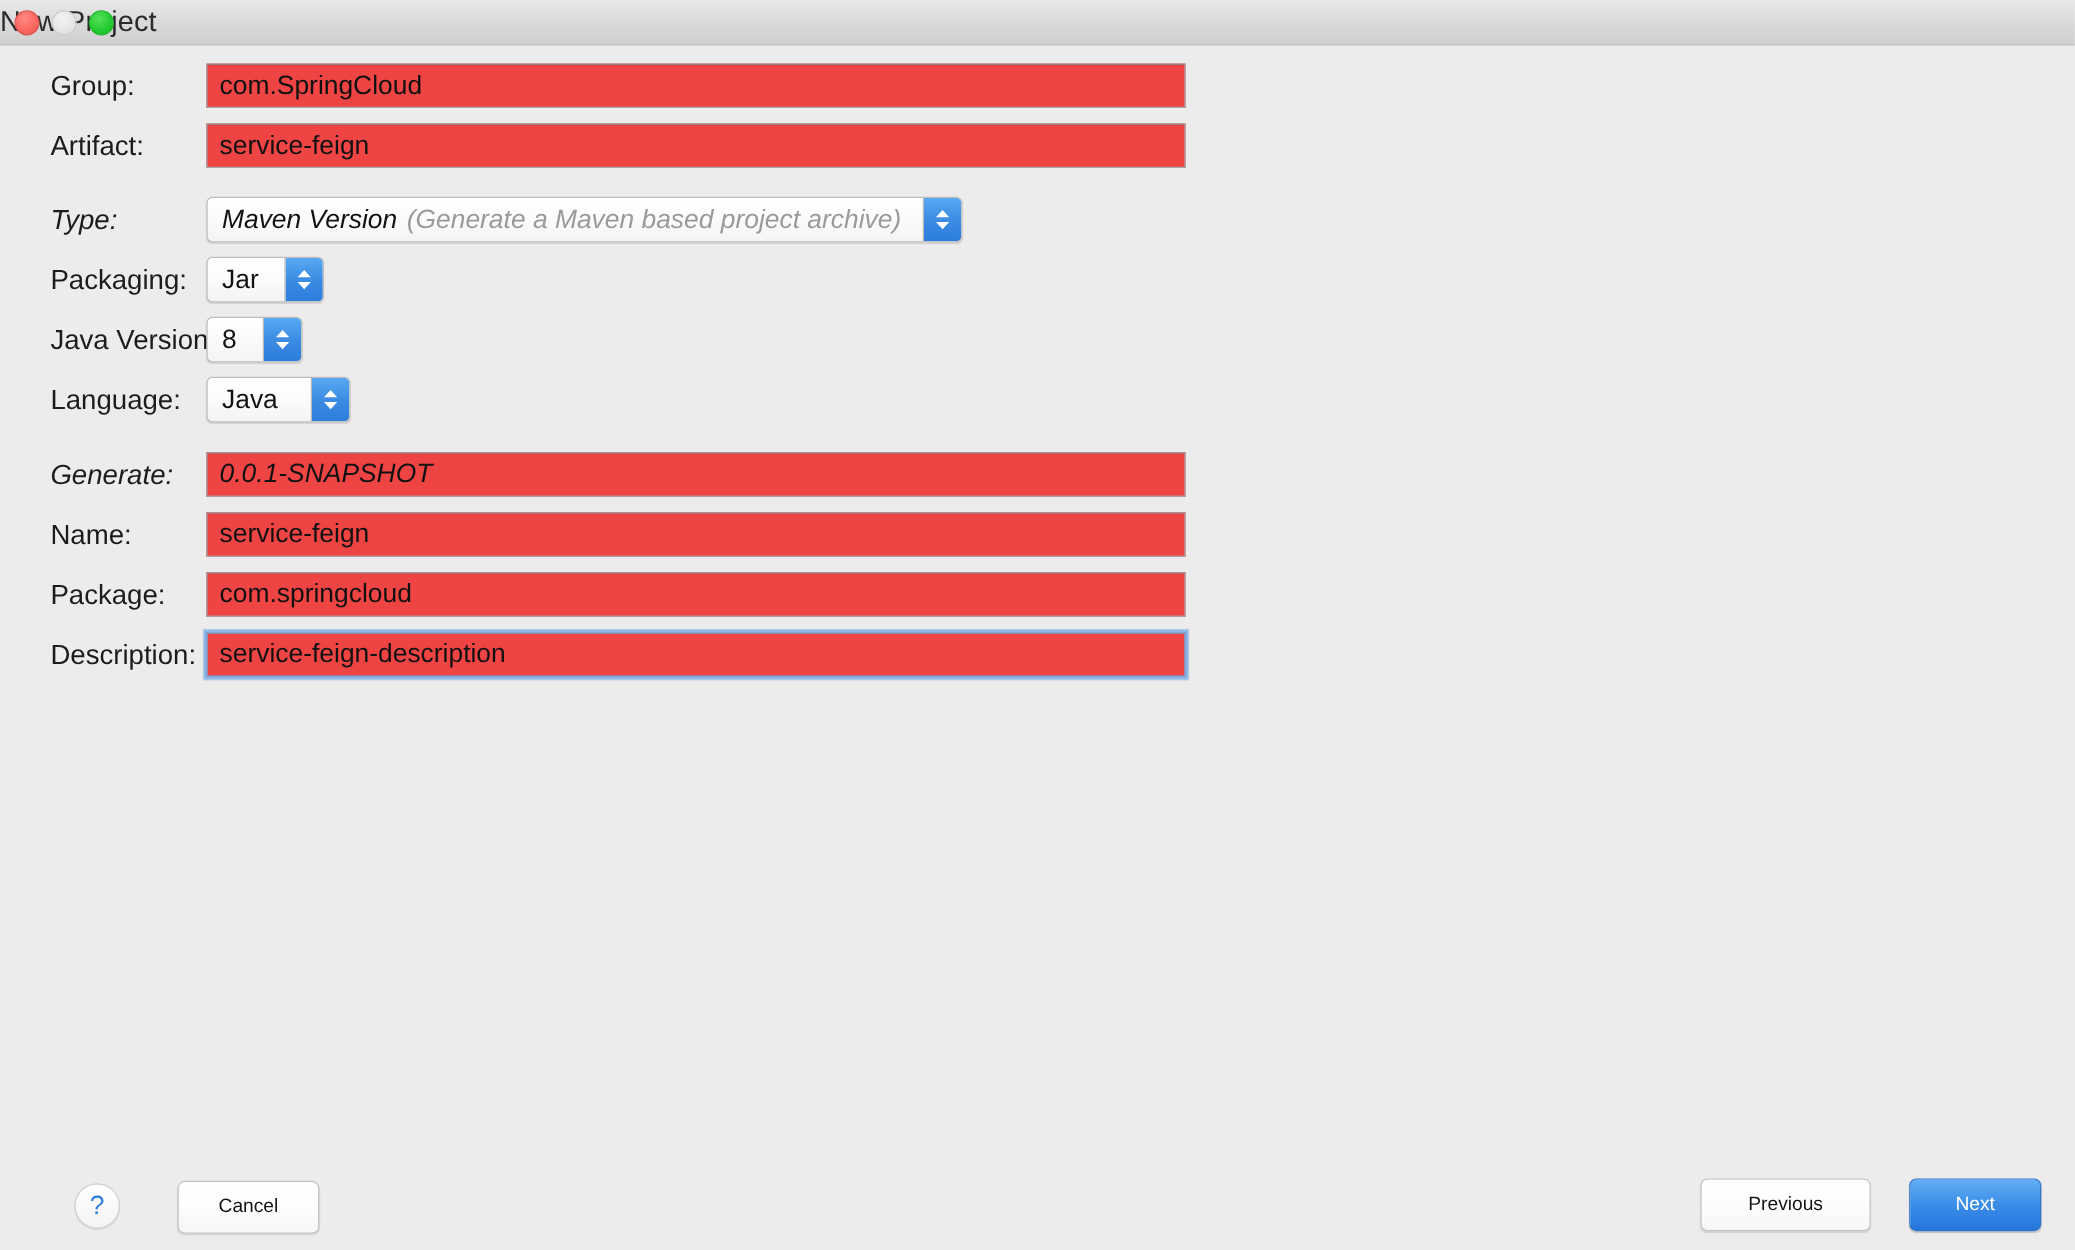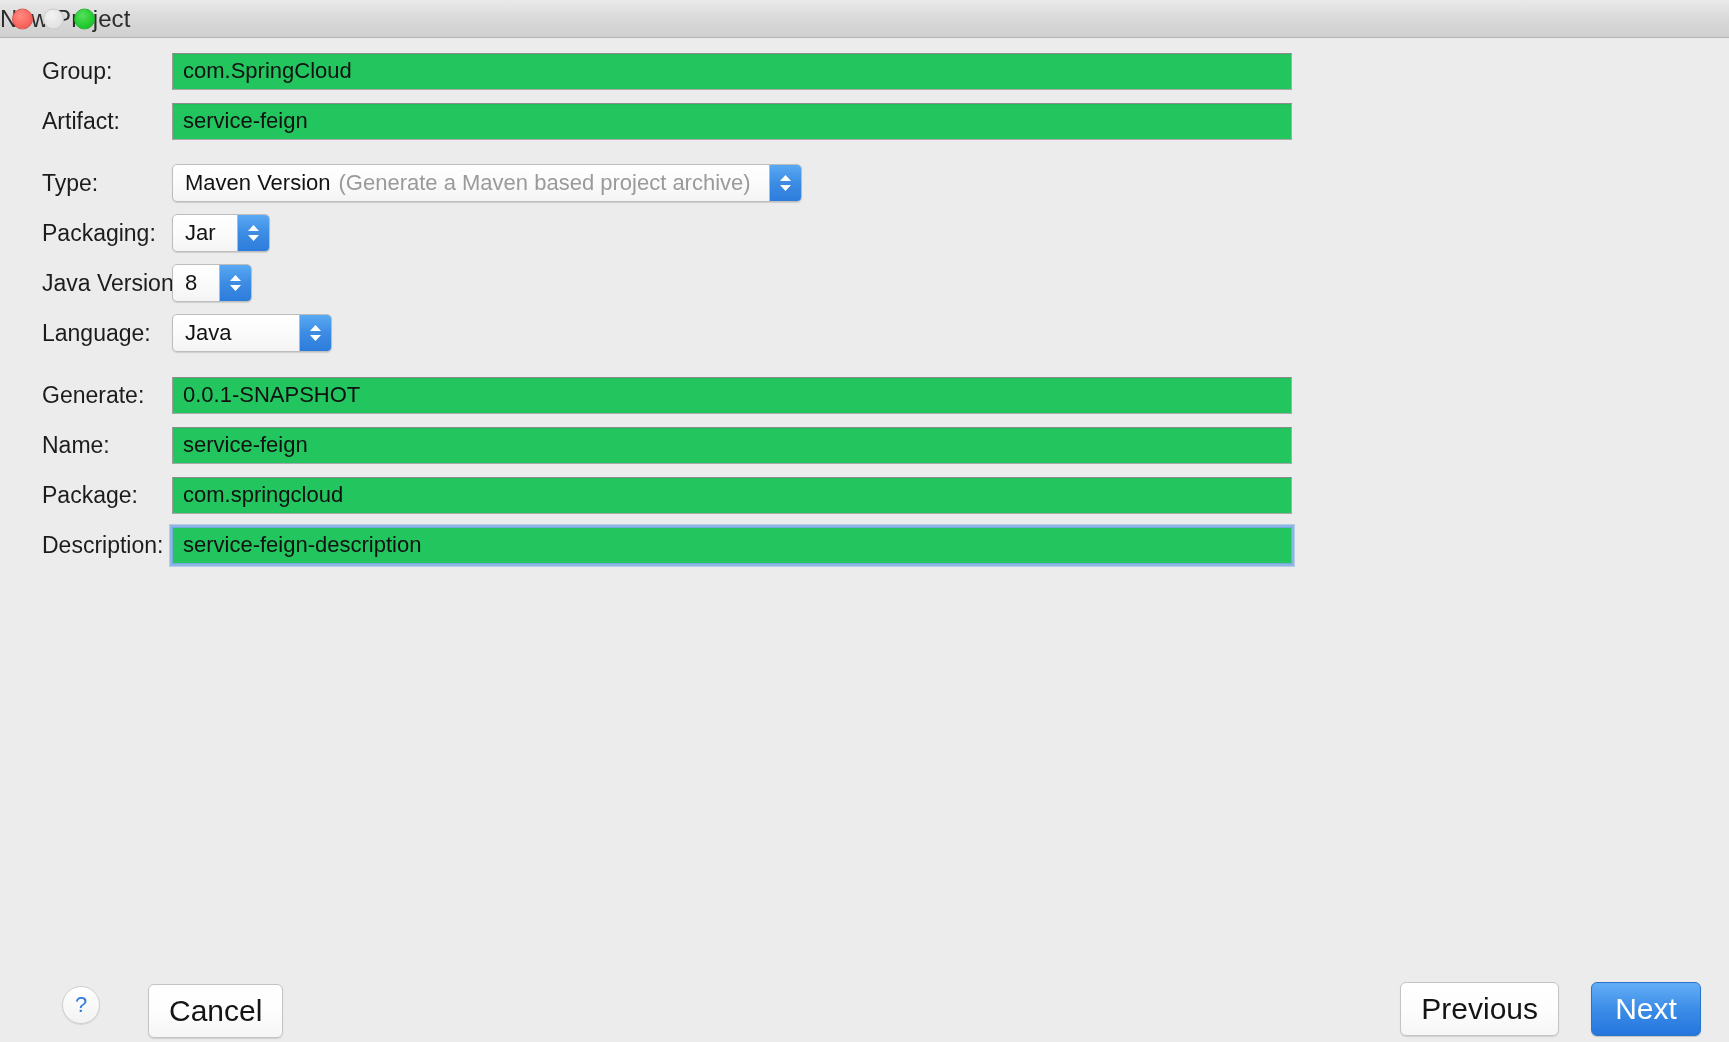--- a/index.html
+++ b/index.html
@@ -70,37 +70,37 @@
     left: 0; top: 0;
     width: 100%;
     border-radius: 13px;
   }
   .row {
     display: flex;
     align-items: center;
     height: 38px;
     margin: 0;
   }
-  .row.gap-before { margin-top: 24px; }
+  .row.gap-before { margin-top: 24px; font-style: italic; }
   .row.tight { margin-top: 12px; }
 
   .label {
     width: 172px;
     padding-right: 14px;
     text-align: left;
     padding-left: 42px;
     font-size: 23px;
     color: #1c1c1c;
     white-space: nowrap;
   }
 
   .textfield {
     height: 37px;
-    width: 1120px;
-    background: #22c55e;
+    width: 816px;
+    background: #ef4444;
     border: 1px solid #a9a9a9;
     border-top-color: #8d8d8d;
     border-left-color: #9d9d9d;
     display: flex;
     align-items: center;
     padding: 0 10px;
     font-size: 22px;
     color: #111;
     box-shadow: inset 0 1px 0 rgba(0,0,0,0.045);
   }
@@ -148,21 +148,21 @@
   }
   .chev {
     width: 13px; height: 8px;
     display: block;
   }
   .chev svg { display: block; }
 
   .popup.type-popup { width: 630px; }
   .popup.pack-popup { width: 98px; }
   .popup.java-popup { width: 80px; }
-  .popup.lang-popup { width: 160px; }
+  .popup.lang-popup { width: 120px; }
 
   
   .bottombar {
     position: absolute;
     left: 0; right: 0;
     bottom: 0;
     height: 100px;
     display: flex;
     align-items: center;
   }
@@ -174,26 +174,26 @@
     border-radius: 50%;
     background: linear-gradient(to bottom, #ffffff, #f3f3f3);
     border: 1px solid #cfcfcf;
     box-shadow: 0 1px 1px rgba(0,0,0,0.10);
     display: flex; align-items: center; justify-content: center;
     font-size: 22px;
     color: #2f7ddd;
     font-weight: 400;
   }
   .btn {
-    height: 54px;
+    height: 44px;
     border-radius: 6px;
     display: inline-flex;
     align-items: center;
     justify-content: center;
-    font-size: 30px;
+    font-size: 16px;
     padding: 0 20px;
     white-space: nowrap;
   }
   .btn.plain {
     background: linear-gradient(to bottom, #ffffff 0%, #fdfdfd 50%, #f6f6f6 100%);
     border: 1px solid #c4c4c4;
     color: #141414;
     box-shadow: 0 1px 1px rgba(0,0,0,0.12);
   }
   .btn.default {

